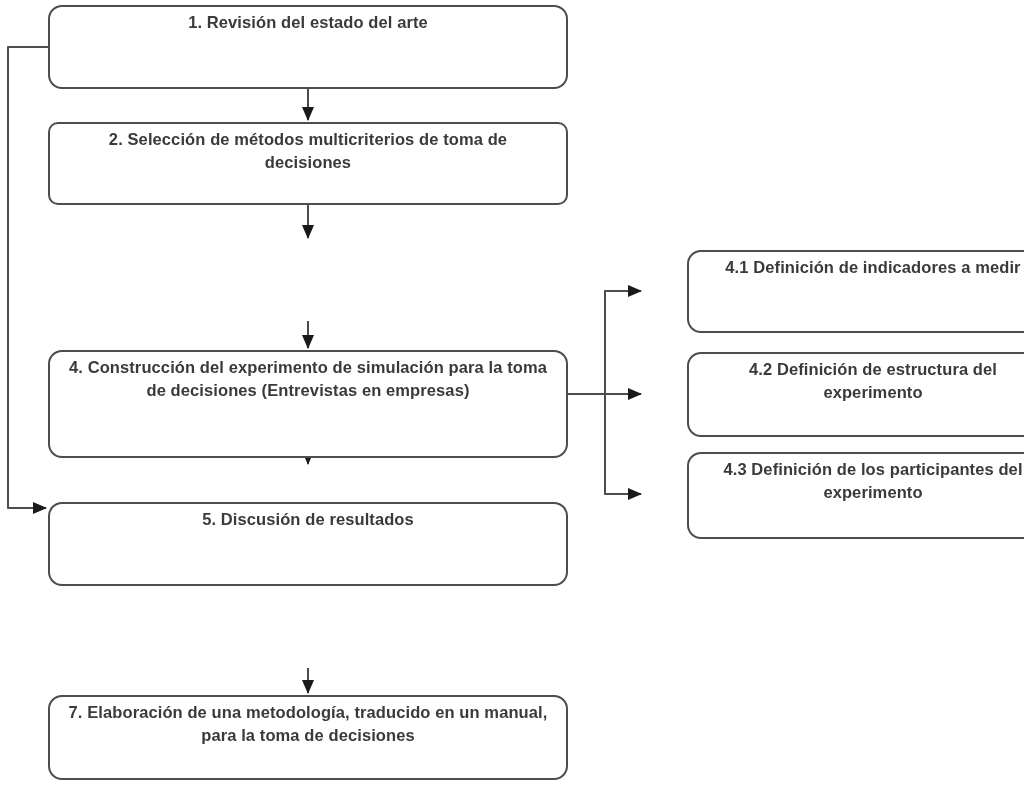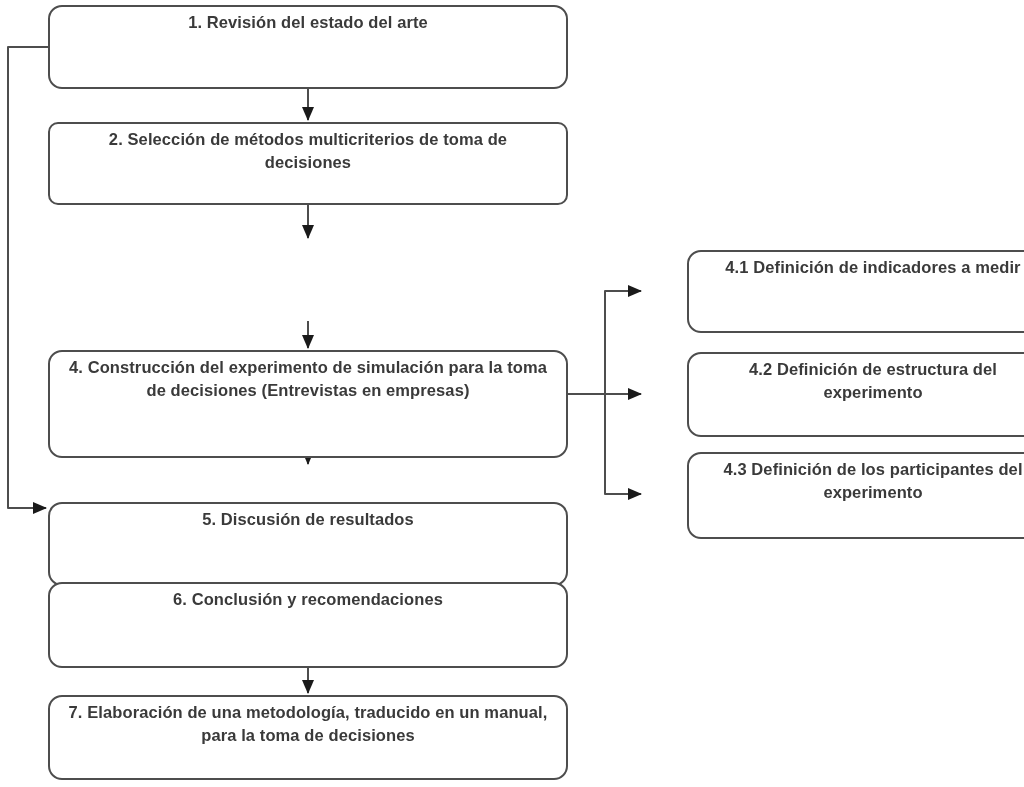--- a/index.html
+++ b/index.html
@@ -87,23 +87,20 @@
   </div>
   <div class="node main-col n2">
     <span class="label">2. Selección de métodos multicriterios de toma de decisiones</span>
   </div>
   <div class="node main-col n4">
     <span class="label">4. Construcción del experimento de simulación para la toma de decisiones (Entrevistas en empresas)</span>
   </div>
   <div class="node main-col n5">
     <span class="label">5. Discusión de resultados</span>
   </div>
-  <div class="node main-col n6">
-    <span class="label">6. Conclusión y recomendaciones</span>
-  </div>
   <div class="node main-col n7">
     <span class="label">7. Elaboración de una metodología, traducido en un manual, para la  toma de decisiones</span>
   </div>
 
   <div class="node sub-col s1">
     <span class="label">4.1 Definición de indicadores a medir</span>
   </div>
   <div class="node sub-col s2">
     <span class="label">4.2 Definición de estructura del experimento</span>
   </div>

